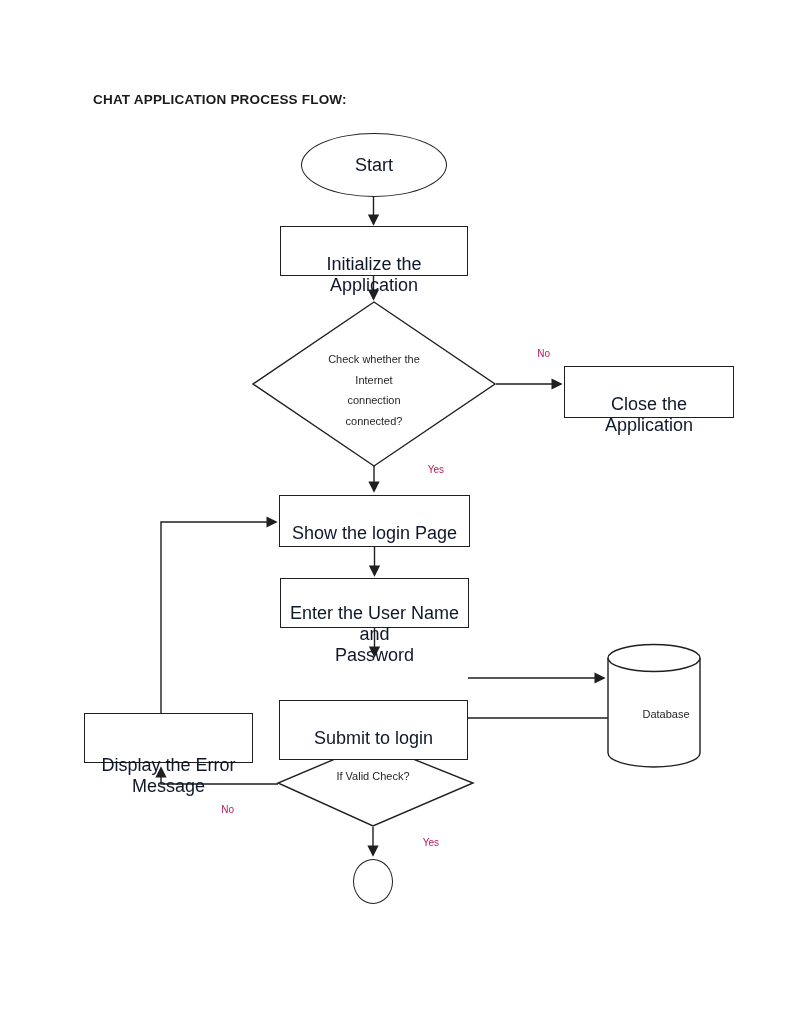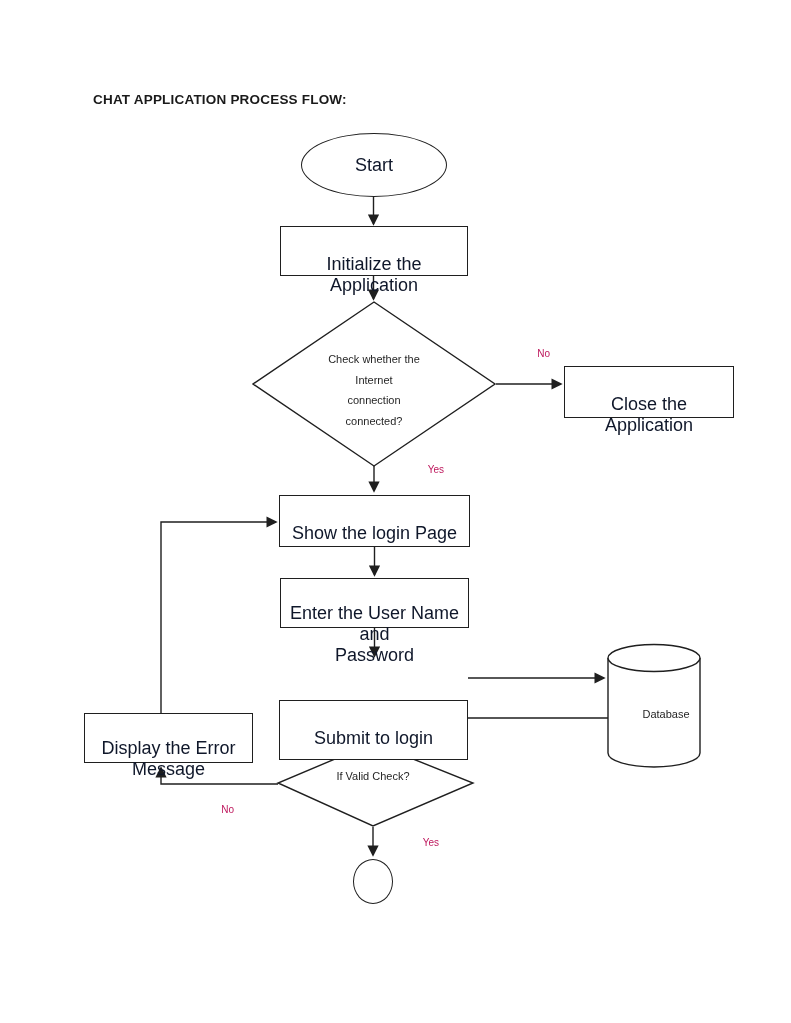--- a/index.html
+++ b/index.html
@@ -122,21 +122,21 @@
   </div>
 
   <div class="node rect" style="left:279px; top:660px; width:189px; height:60px;margin-top:40px;">
     <span>Submit to login</span>
   </div>
 
   <div class="overlay" style="left:608px; top:704px; width:92px;margin-left:12px;">Database</div>
 
   <div class="overlay" style="left:293px; top:766px; width:160px;">If Valid Check?</div>
 
-  <div class="node rect" style="left:84px; top:713px; width:169px; height:50px; padding-top:3px;">
+  <div class="node rect" style="left:84px; top:713px; width:169px; height:50px; padding-top:20px;">
     <span>Display the Error
 Message</span>
   </div>
 
   <div class="node oval" style="left:353px; top:859px; width:40px; height:45px;">
     <span></span>
   </div>
 
   <div class="edge-label" style="left:510px; top:344px; width:40px;">No</div>
   <div class="edge-label" style="left:404px; top:460px; width:40px;">Yes</div>

